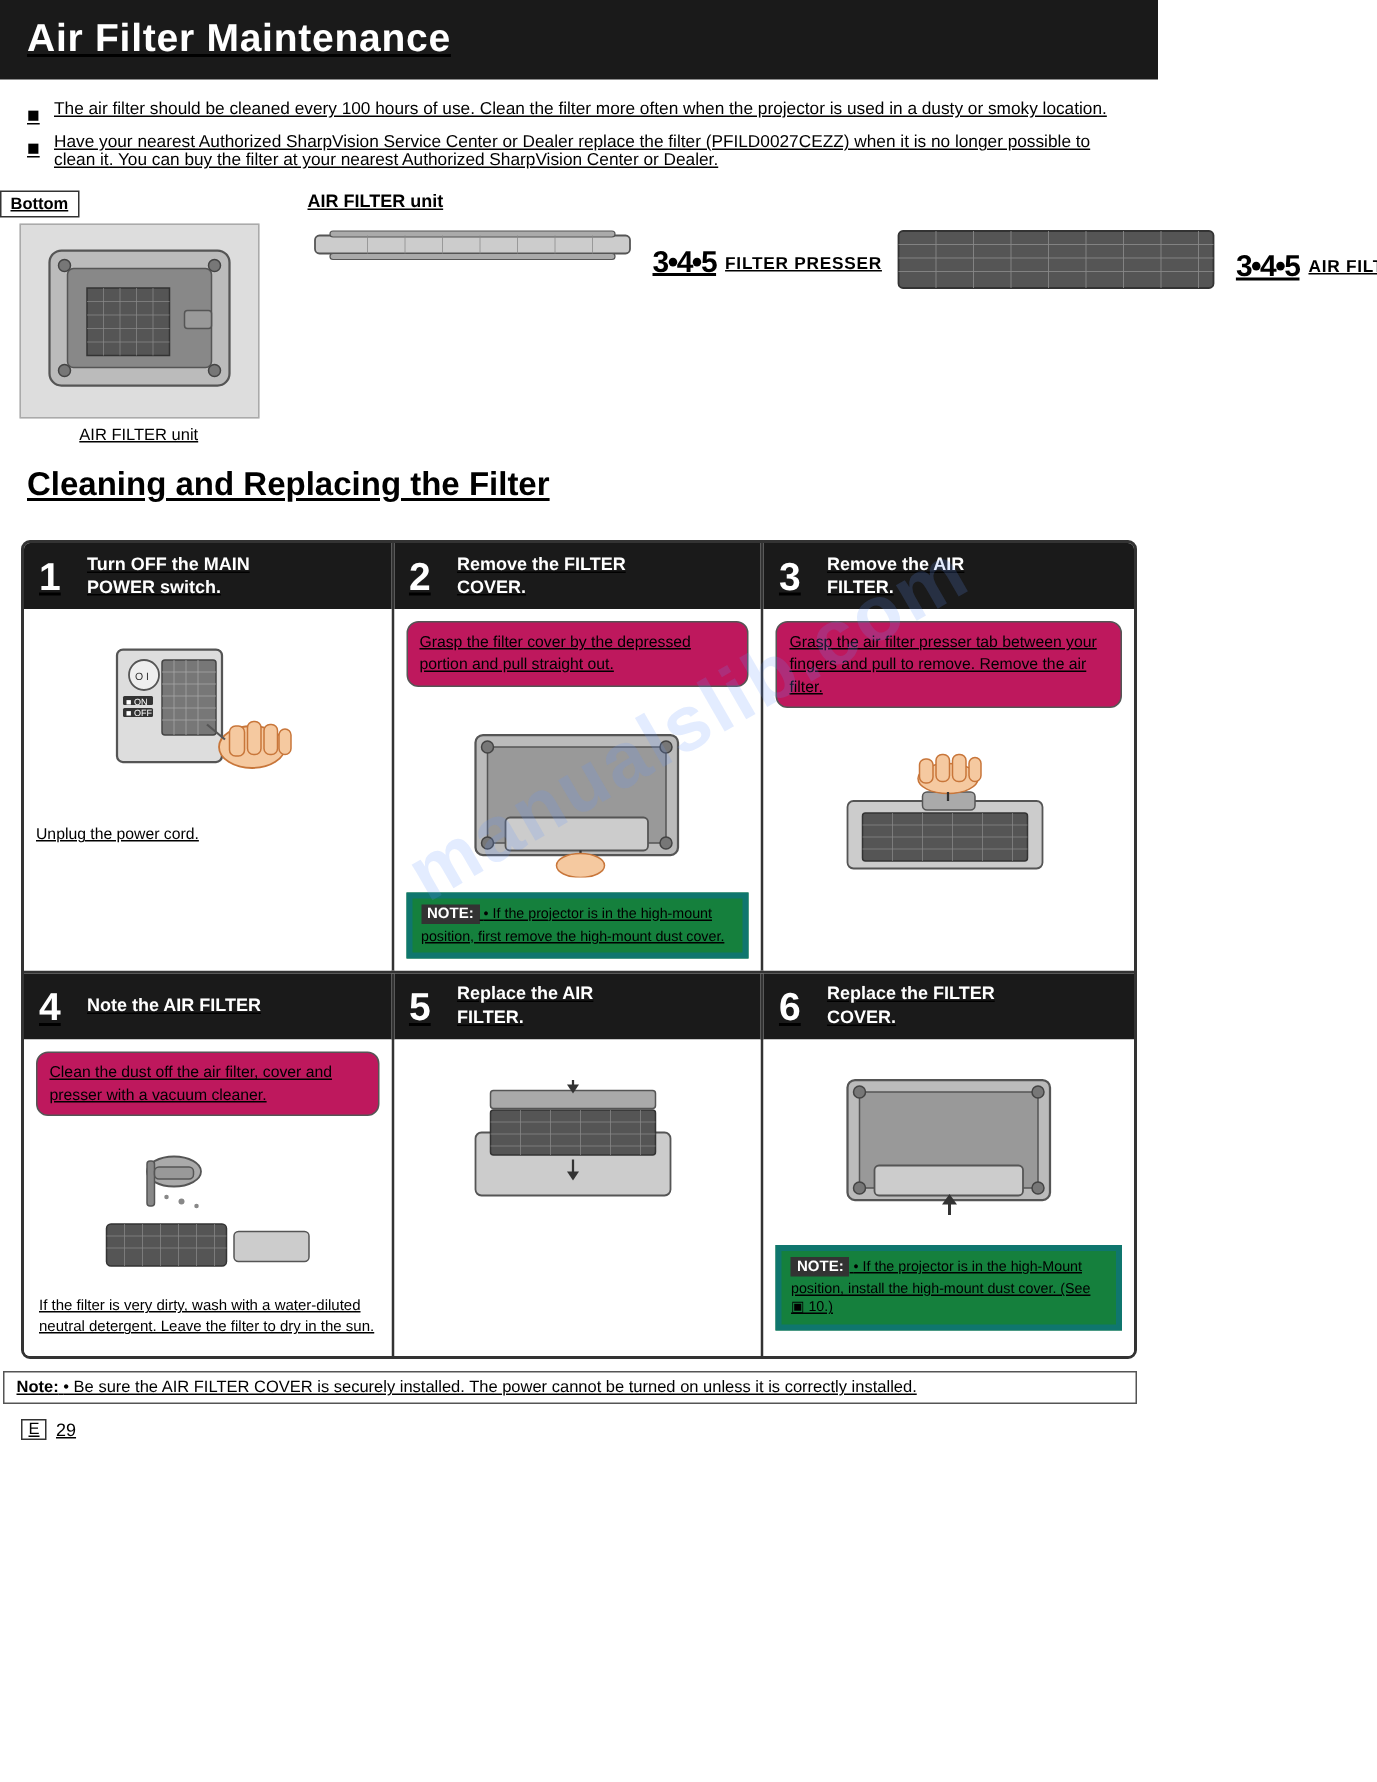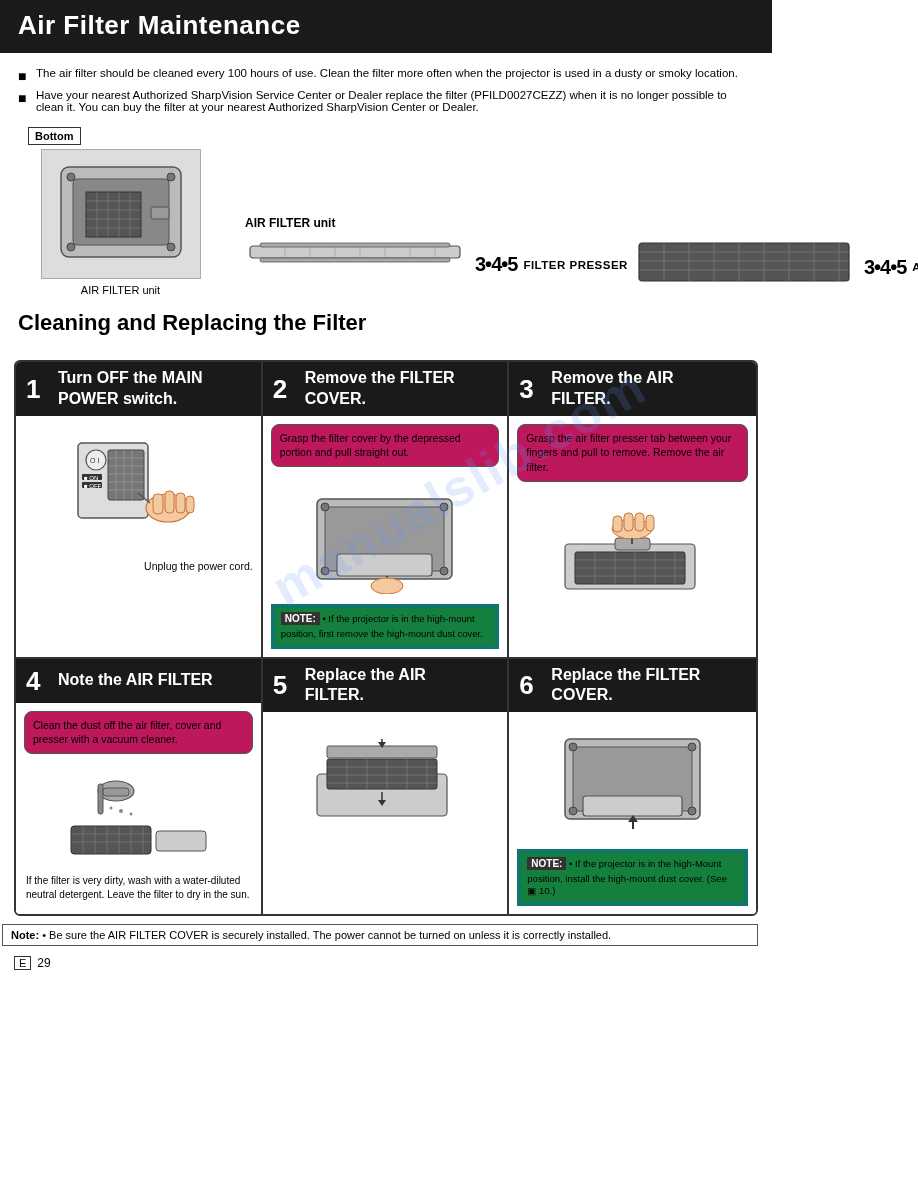--- a/index.html
+++ b/index.html
@@ -7,20 +7,21 @@
       font-family: Arial, sans-serif;
       font-size: 12px;
       background: #fff;
       width: 918px;
       min-height: 1188px;
       color: #000;
     }
     .page {
       width: 772px;
       padding: 0;
+      text-decoration: underline;
     }
     
     .header {
       background: #1a1a1a;
       padding: 10px 18px 12px 18px;
       margin-bottom: 14px;
     }
     .header h1 {
       color: #fff;
       font-size: 26px;
@@ -40,23 +41,23 @@
     .notes-section .note-item .bullet {
       width: 14px;
       min-width: 14px;
       font-size: 14px;
       margin-right: 4px;
       line-height: 1.3;
     }
     
     .diagram-section {
       display: flex;
-      padding: 0 18px 10px 28px;
-      align-items: flex-end;
-      gap: 32px;
+      padding: 0 18px 10px 0;
+      align-items: flex-start;
+      gap: 20px;
     }
     .diagram-left {
       display: flex;
       flex-direction: column;
       align-items: center;
       min-width: 185px;
     }
     .bottom-label-box {
       border: 1px solid #333;
       padding: 2px 6px;
@@ -164,21 +165,21 @@
       gap: 8px;
       min-height: 44px;
     }
     .step-num {
       font-size: 26px;
       font-weight: bold;
       line-height: 1;
       min-width: 24px;
     }
     .step-title {
-      font-size: 16px;
+      font-size: 12px;
       font-weight: bold;
       line-height: 1.3;
     }
     .step-body {
       padding: 8px;
       flex: 1;
       background: #fff;
       position: relative;
     }
     .speech-bubble {
@@ -209,21 +210,21 @@
       font-weight: bold;
       font-size: 10px;
       background: #333;
       color: #fff;
       display: inline-block;
       padding: 0 4px;
       margin-bottom: 3px;
     }
     .unplug-label {
       font-size: 10.5px;
-      text-align: right;
+      text-align: left;
       margin-top: 8px;
     }
     
     .bottom-note {
       margin: 8px 14px 6px 2px;
       border: 1px solid #555;
       padding: 4px 8px;
       font-size: 11px;
     }
     .bottom-note .note-hdr {

